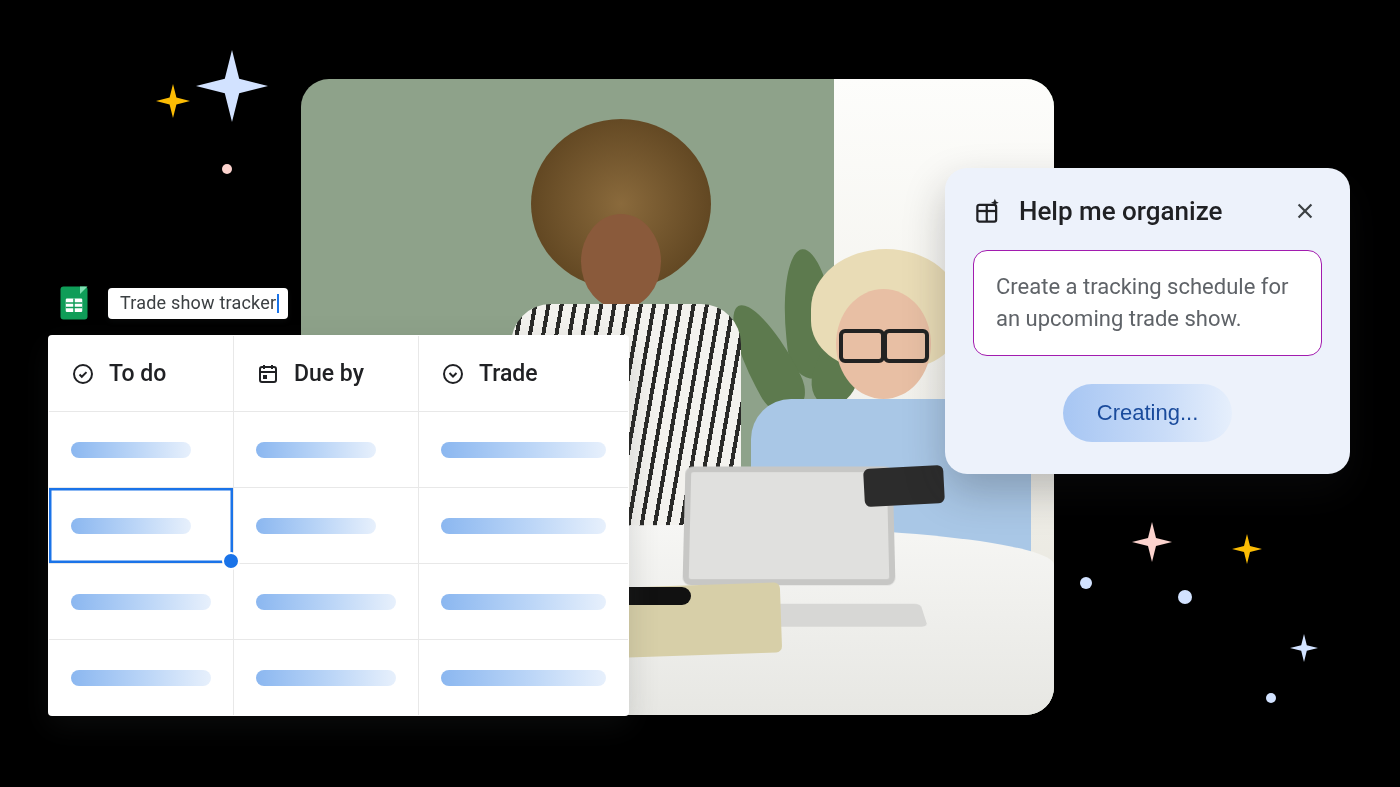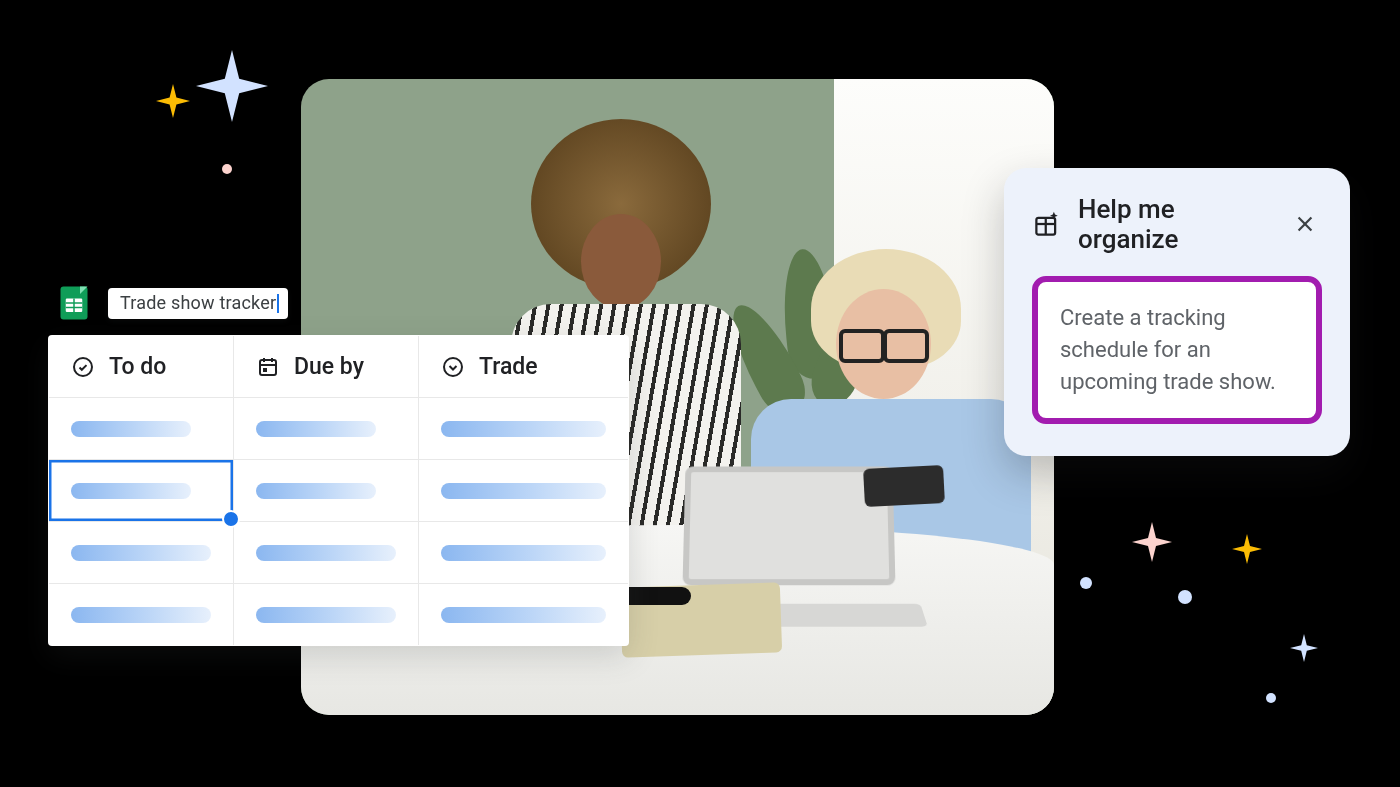--- a/index.html
+++ b/index.html
@@ -81,51 +81,51 @@
     background:#fff; padding:4px 12px 6px; border-radius:4px;
     box-shadow:0 2px 6px rgba(60,64,67,.15);
     display:inline-block; position:relative;
   }
   .doc-title::after{ content:""; position:absolute; right:9px; top:6px; bottom:6px; width:2px;
                      background:#1a73e8; animation:blink 1.1s step-end infinite; }
   @keyframes blink{50%{opacity:0;}}
 
   .sheet-table { width:100%; border-collapse:collapse; background:#fff; border:1px solid #e3e3e3;
                  box-shadow:0 10px 30px rgba(60,64,67,.18); border-radius:4px; overflow:hidden; }
-  .sheet-table th, .sheet-table td { border:1px solid #e8e8e8; height:62px; padding:0 22px; text-align:left; }
+  .sheet-table th, .sheet-table td { border:1px solid #e8e8e8; height:76px; padding:0 22px; text-align:left; }
   .sheet-table th { font-weight:500; font-size:23px; color:#202124; background:#fff; }
   .th-inner { display:flex; align-items:center; gap:14px; }
   .th-inner svg { width:24px; height:24px; stroke:#202124; }
 
   .pill { height:16px; border-radius:10px;
           background:linear-gradient(90deg,#8bb7f0 0%,#bcd6f7 55%,#e7f0fc 100%); }
   .pill.w1{width:120px;} .pill.w2{width:140px;} .pill.w3{width:165px;}
 
   td.sel { position:relative; box-shadow: inset 0 0 0 2.5px #1a73e8; }
   td.sel::after{ content:""; position:absolute; right:-7px; bottom:-7px; width:14px; height:14px;
                  background:#1a73e8; border-radius:50%; border:2px solid #fff; }
 
   
   .help-panel {
     position:absolute;
     right:50px; top:168px;
-    width:346px;
+    width:405px;
     background:#edf2fb;
     border-radius:22px;
     padding:26px 28px 32px;
     box-shadow:0 18px 40px rgba(32,33,36,.25);
   }
   .help-header{ display:flex; align-items:center; gap:16px; }
   .help-title  { font-size:26px; font-weight:500; color:#202124; flex:1; }
   .close-btn   { width:34px; height:34px; display:flex; align-items:center; justify-content:center;
                  border:none; background:transparent; cursor:pointer; border-radius:50%; }
   .close-btn svg{ width:22px; height:22px; stroke:#3c4043; }
 
   .prompt-box{
-    margin-top:22px; background:#fff; border:6px solid #a21caf; border-radius:14px;
+    margin-top:22px; background:#fff; border:1px solid #a21caf; border-radius:14px;
     padding:20px 22px; font-size:22px; line-height:1.45; color:#5f6368; min-height:96px;
   }
   .creating-pill{
     margin:28px auto 0; display:block; width:fit-content;
     padding:16px 34px; border:none; border-radius:999px; cursor:default;
     font-size:22px; color:#1a4b9c;
     background:linear-gradient(90deg,#a7c6f3 0%,#c9dcf8 60%,#e6effc 100%);
   }
 
   
@@ -308,13 +308,14 @@
     <button class="close-btn" aria-label="Close">
       <svg viewBox="0 0 24 24" fill="none" stroke-width="2.4">
         <line x1="5" y1="5" x2="19" y2="19"></line>
           <line x1="19" y1="5" x2="5" y2="19"></line>
       </svg>
     </button>
   </div>
 
   <div class="prompt-box">Create a tracking schedule for an upcoming trade show.</div>
 
+  <button class="creating-pill">Creating...</button>
 </div>
 
 </body></html>

